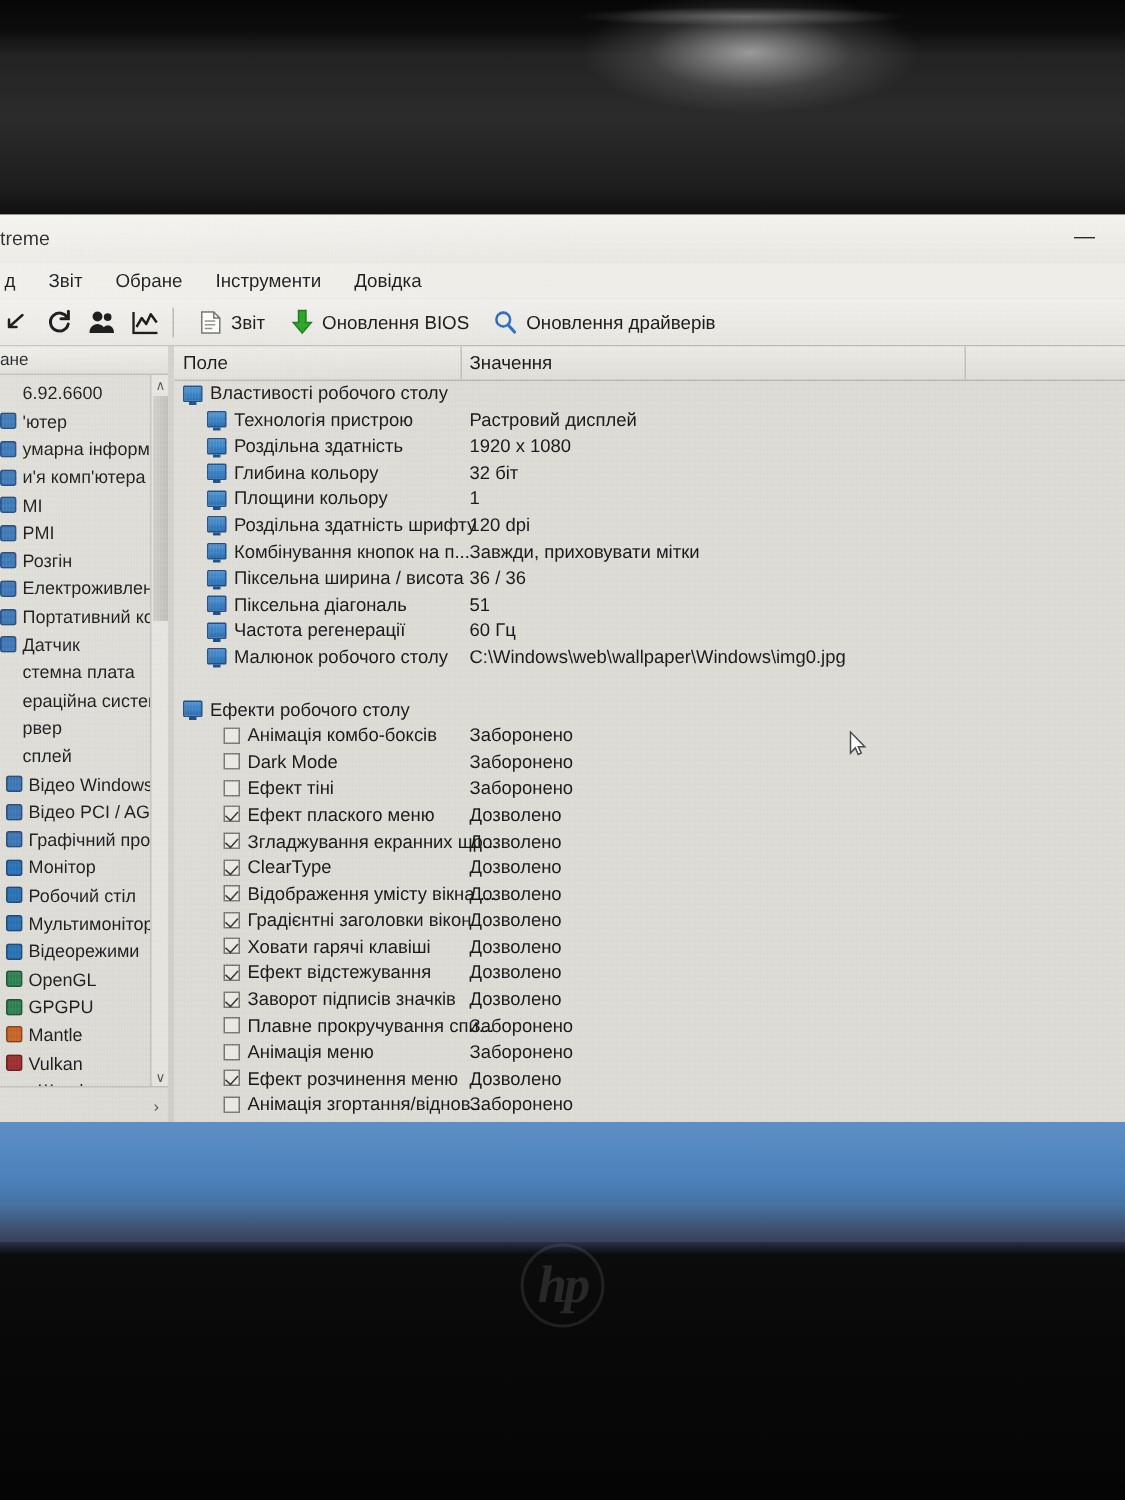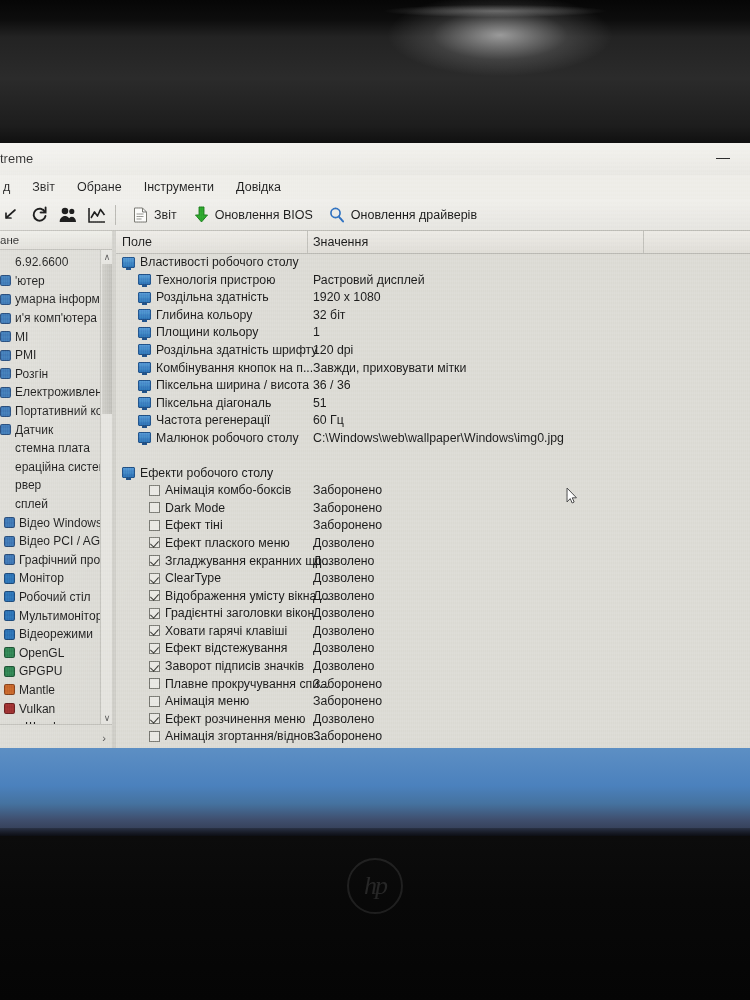--- a/index.html
+++ b/index.html
@@ -21,26 +21,26 @@
   }
   .bezel-top .glare2 {
     position:absolute; left:330px; top:2px; width:330px; height:18px;
     background:radial-gradient(ellipse 160px 9px at 50% 50%, rgba(255,255,255,.30), rgba(255,255,255,0) 70%);
   }
   .bezel-bottom {
     position:absolute; left:0; top:836px; width:750px; height:164px;
     background:linear-gradient(180deg,#0c0c0c 0%,#080808 40%,#050505 100%);
   }
   .hp-logo {
-    position:absolute; left:347px; top:858px; width:56px; height:56px;
+    position:absolute; left:347px; top:829px; width:56px; height:56px;
     border-radius:50%;
     border:2px solid rgba(150,150,150,.17);
     display:flex; align-items:center; justify-content:center;
     font-family:"Liberation Serif", serif;
-    font-style:italic; font-weight:normal; font-size:26px;
+    font-style:italic; font-weight:bold; font-size:35px;
     letter-spacing:-2px;
     color:rgba(160,160,160,.20);
   }
 
   
   .desktop {
     position:absolute; left:0; top:748px; width:750px; height:90px;
     background:linear-gradient(180deg,#5d8fc4 0%,#4b81bd 42%,#45729f 62%,#3f4e6d 80%,#2d3347 100%);
   }
   .desktop:after{

